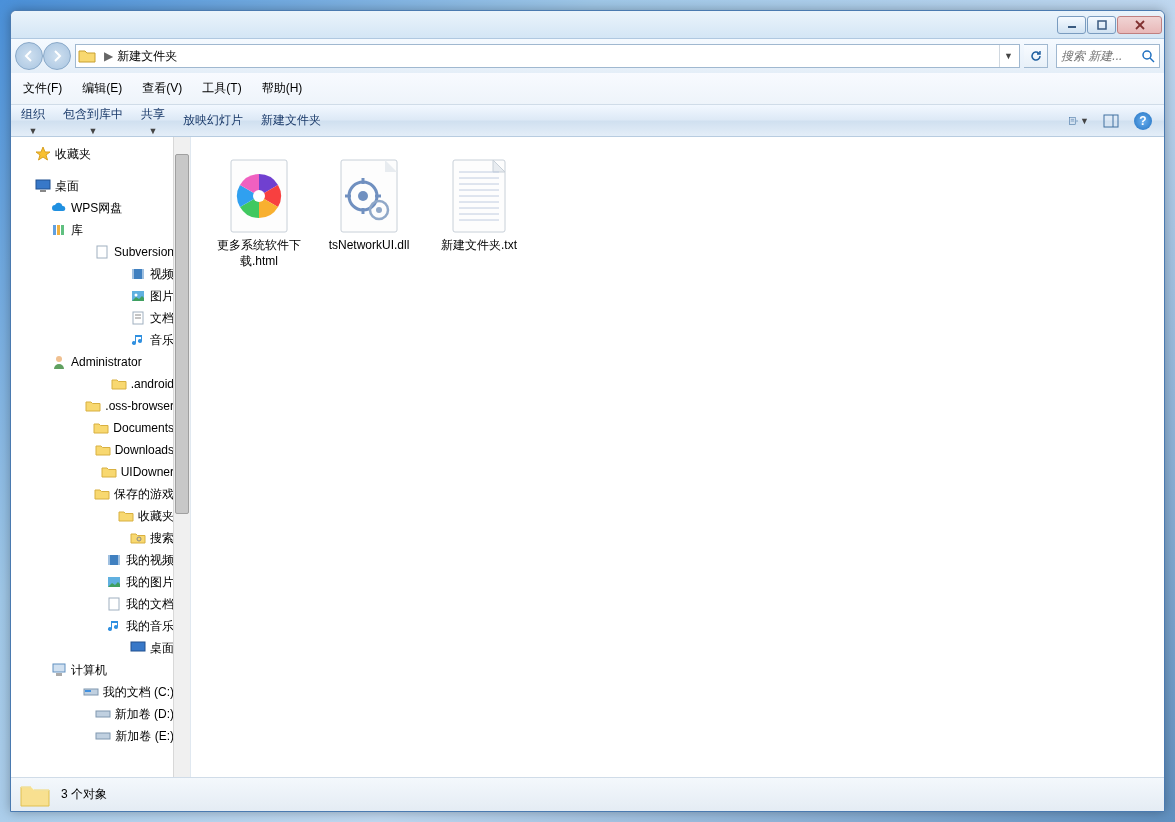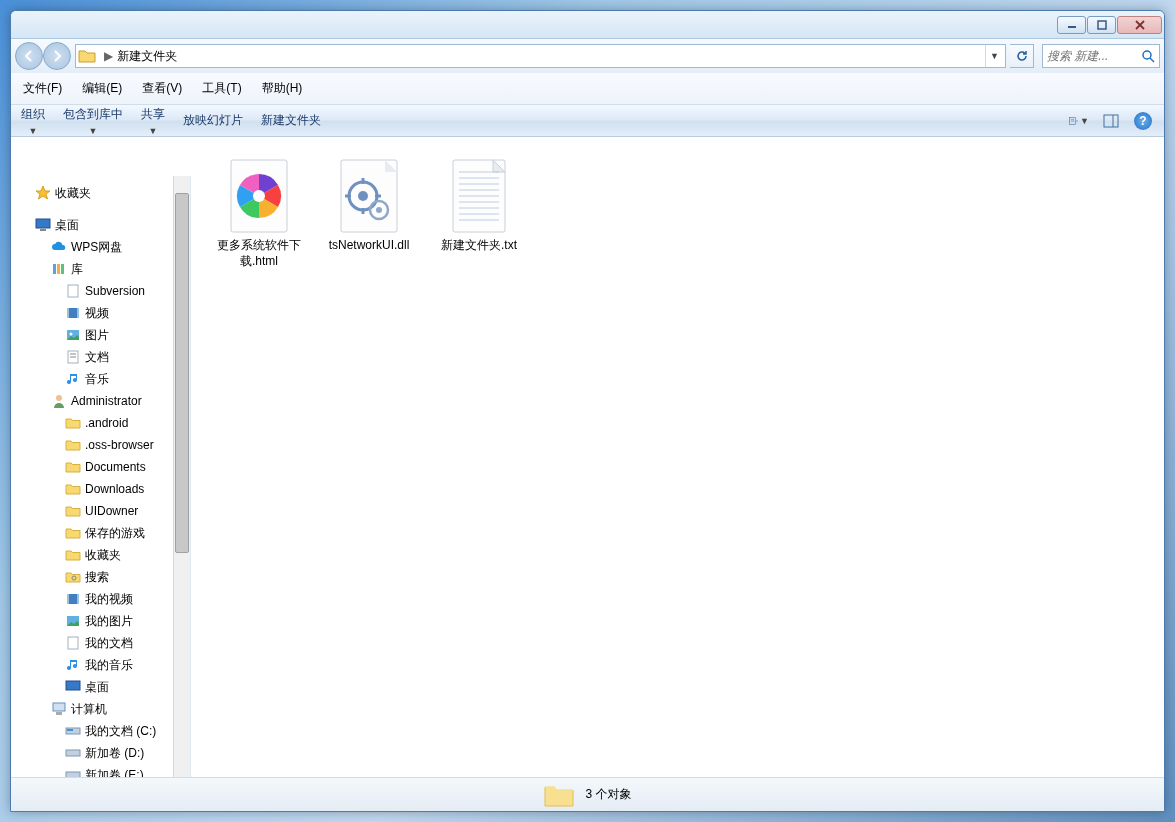--- a/index.html
+++ b/index.html
@@ -11,45 +11,45 @@
 .win-btn svg { width: 10px; height: 10px; }
 .nav-row { height: 34px; background: linear-gradient(#f5faff, #e4eef8); display: flex; align-items: center; padding: 0 4px; gap: 4px; }
 .nav-arrows { display: flex; gap: 0; }
 .nav-arrow { width: 28px; height: 28px; border-radius: 50%; background: radial-gradient(#cfe0f0, #a8c4e0); border: 1px solid #88a8c8; display: flex; align-items: center; justify-content: center; cursor: pointer; }
 .nav-arrow svg { width: 12px; height: 12px; fill: #fff; }
 .address-bar { flex: 1; height: 24px; background: #fff; border: 1px solid #a0b8d0; display: flex; align-items: center; padding: 0 2px; }
 .folder-mini { width: 18px; height: 16px; margin-right: 4px; }
 .crumb-sep { color: #666; margin: 0 4px; }
 .addr-dd { width: 18px; height: 100%; border-left: 1px solid #d0d8e0; display: flex; align-items: center; justify-content: center; }
 .refresh { width: 24px; height: 24px; border: 1px solid #a0b8d0; border-left: none; display: flex; align-items: center; justify-content: center; background: linear-gradient(#f8fbff,#e8f0f8); }
-.search-box { width: 118px; height: 24px; border: 1px solid #a0b8d0; background: #fff; display: flex; align-items: center; padding: 0 4px; margin-left: 4px; }
+.search-box { width: 104px; height: 24px; border: 1px solid #a0b8d0; background: #fff; display: flex; align-items: center; padding: 0 4px; margin-left: 4px; }
 .search-box input { border: none; outline: none; flex: 1; color: #888; font-style: italic; width: 70px; }
 .menubar { height: 32px; background: linear-gradient(#f8faff, #eef4fa); border-bottom: 1px solid #d0dce8; display: flex; align-items: center; padding: 0 8px; gap: 12px; }
 .menu-item { cursor: pointer; padding: 2px 4px; }
 .toolbar { height: 32px; background: linear-gradient(#f2f8ff, #dde9f6 48%, #d0e0f0 52%, #e4eef8); border-bottom: 1px solid #b8cce0; display: flex; align-items: center; padding: 0 10px; gap: 18px; }
 .tool-btn { color: #1a3a6a; cursor: pointer; display: flex; align-items: center; gap: 3px; flex-direction: column; }
 .tool-right { margin-left: auto; display: flex; align-items: center; gap: 10px; }
 .tool-ico { width: 22px; height: 22px; border: 1px solid transparent; display: flex; align-items: center; justify-content: center; cursor: pointer; border-radius: 2px; }
 .body-area { flex: 1; display: flex; overflow: hidden; }
-.sidebar { width: 180px; background: #fff; border-right: 1px solid #e0e8f0; overflow-y: auto; position: relative; margin-top: 39px; }
+.sidebar { width: 180px; background: #fff; border-right: 1px solid #e0e8f0; overflow-y: auto; position: relative; }
 .sidebar-scroll { position: absolute; right: 0; top: 0; bottom: 0; width: 17px; background: #f0f0f0; border-left: 1px solid #d8d8d8; }
 .sidebar-scroll-track { position: absolute; top: 17px; bottom: 17px; left: 1px; right: 1px; background: #f0f0f0; }
 .sidebar-scroll-thumb { position: absolute; top: 0; left: 0; right: 0; height: 360px; background: #c8c8c8; border: 1px solid #a0a0a0; border-radius: 2px; }
 .nav-list { padding: 6px 0 6px 4px; width: 163px; }
 .nav-item { display: flex; align-items: center; height: 22px; padding-left: 4px; cursor: pointer; gap: 4px; white-space: nowrap; }
 .nav-ico { width: 16px; height: 16px; flex-shrink: 0; }
 .indent-1 { padding-left: 20px; }
 .indent-2 { padding-left: 36px; }
-.indent-3 { padding-left: 50px; }
+.indent-3 { padding-left: 50px; justify-content: flex-end; }
 .nav-sep { height: 10px; }
 .content { flex: 1; background: #fff; padding: 14px 20px; display: flex; flex-wrap: wrap; align-content: flex-start; gap: 8px 14px; }
 .file-item { width: 96px; display: flex; flex-direction: column; align-items: center; cursor: pointer; padding: 4px; border: 1px solid transparent; border-radius: 2px; }
 .file-ico { width: 80px; height: 80px; display: flex; align-items: center; justify-content: center; }
 .file-name { text-align: center; margin-top: 2px; word-break: break-all; line-height: 1.3; }
-.statusbar { height: 34px; background: linear-gradient(#f4f8fc, #e4ecf4); border-top: 1px solid #d0dce8; display: flex; align-items: center; padding: 0 8px; gap: 10px; justify-content: center; }
+.statusbar { height: 34px; background: linear-gradient(#f4f8fc, #e4ecf4); border-top: 1px solid #d0dce8; display: flex; align-items: center; padding: 0 8px; gap: 10px; }
 .status-folder { width: 32px; height: 28px; }
 .help-circ { width: 18px; height: 18px; border-radius: 50%; background: radial-gradient(#6ab0f0,#2070c0); color: #fff; display: flex; align-items: center; justify-content: center; font-weight: bold; }
 .chev { font-size: 9px; color: #444; }
 </style>
 </head>
 <body>
 
 <div class="window">
 
   <div class="titlebar">

